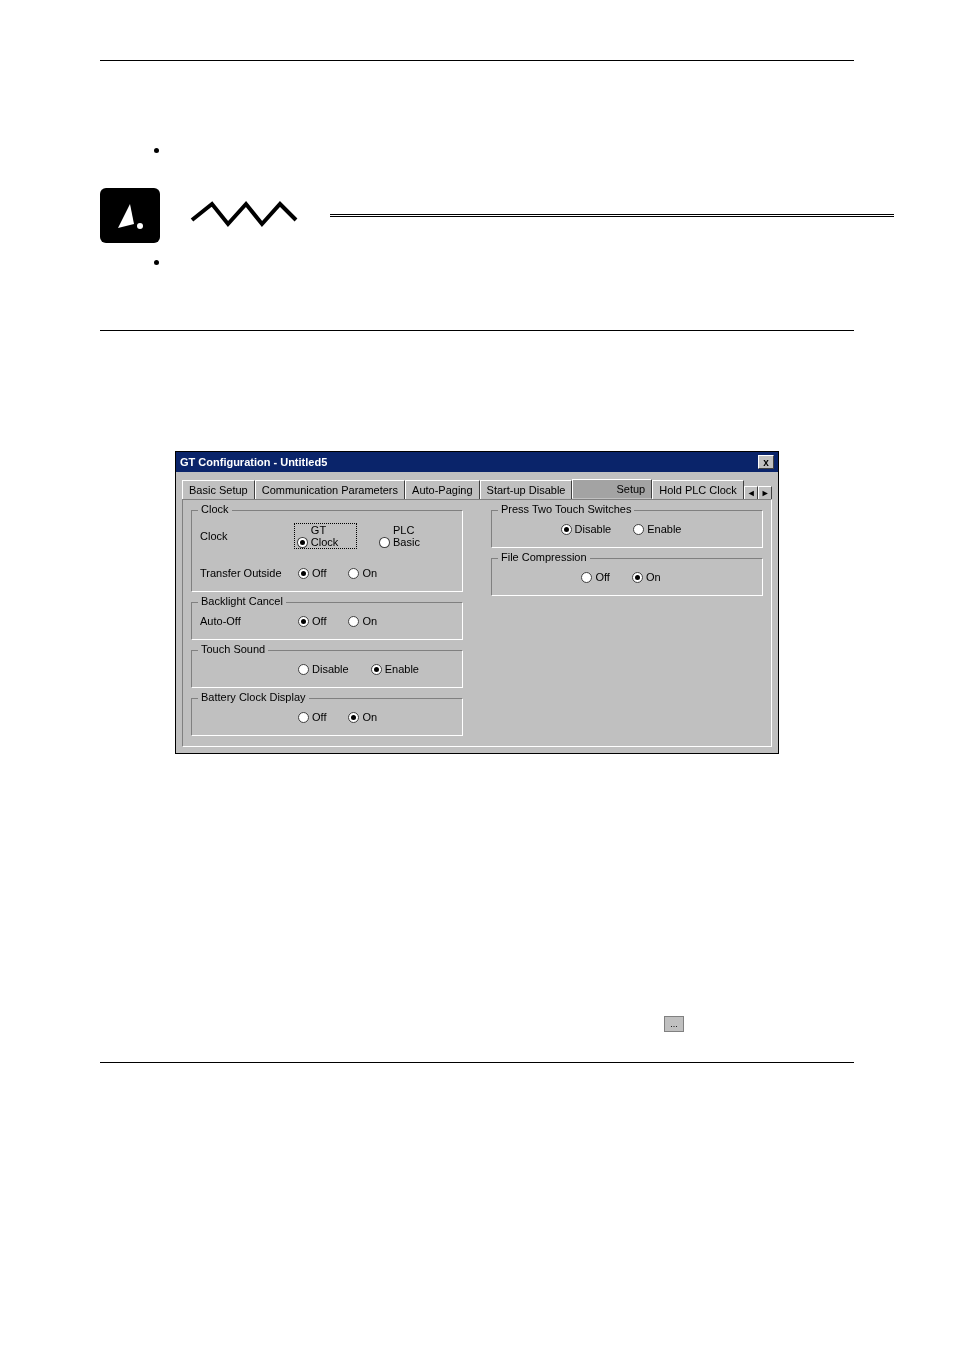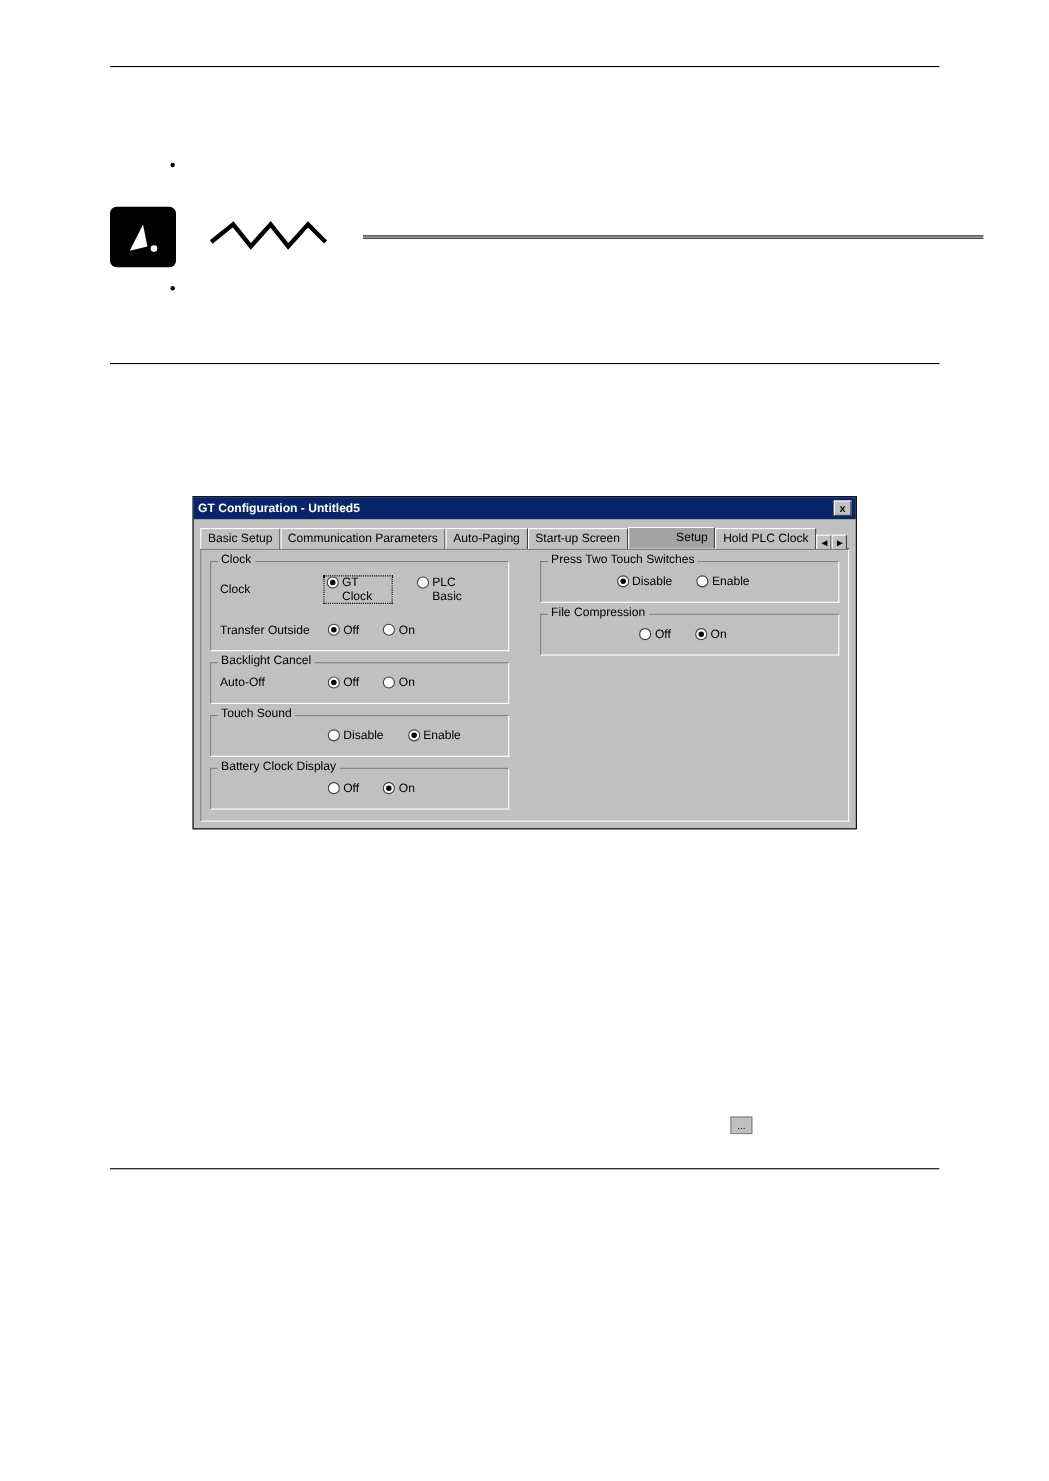--- a/index.html
+++ b/index.html
@@ -97,21 +97,21 @@
     }
     .group-title {
       position: absolute;
       top: -8px; left: 6px;
       background: #c0c0c0;
       padding: 0 3px;
       font-size: 11px;
     }
     .row { display: flex; align-items: center; gap: 10px; margin: 4px 0; font-size: 11px; }
     .row .lbl { width: 88px; }
-    .radio { display: inline-flex; align-items: flex-start; gap: 3px; margin-right: 12px; }
+    .radio { display: inline-flex; align-items: flex-end; gap: 3px; margin-right: 12px; }
     .radio .dot {
       width: 11px; height: 11px; border-radius: 50%;
       border: 1px solid #404040; background: #fff;
       display: inline-flex; align-items: center; justify-content: center;
     }
     .radio.selected .dot::after {
       content: ''; width: 5px; height: 5px; border-radius: 50%; background: #000;
     }
     .radio.boxed {
       border: 1px dotted #000; padding: 0 2px;
@@ -162,21 +162,21 @@
     <div class="closebtn">
       <span>x</span>
     </div>
   </div>
   <div class="dlg-body">
     <div class="left-pane">
       <div class="tabstrip">
         <div class="tab">Basic Setup</div>
         <div class="tab">Communication Parameters</div>
         <div class="tab">Auto-Paging</div>
-        <div class="tab">Start-up Screen</div>
+        <div class="tab">Start-up Disable</div>
         <div class="tab active">Setup</div>
         <div class="tab">Hold PLC Clock</div>
         <div class="tab tab-nav">◄</div>
         <div class="tab tab-nav">►</div>
       </div>
 
       <div class="panel">
 
         <div class="col">
 

